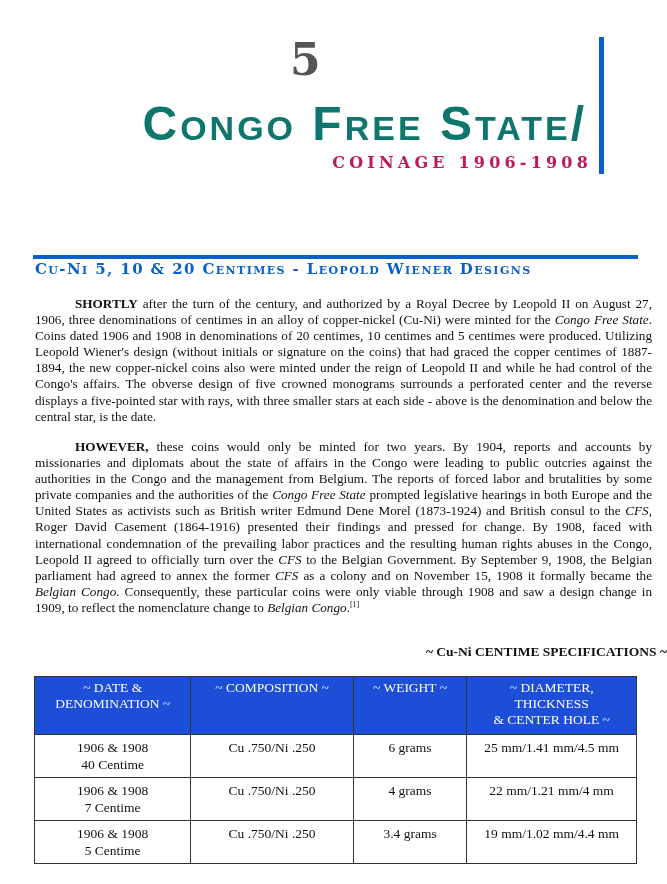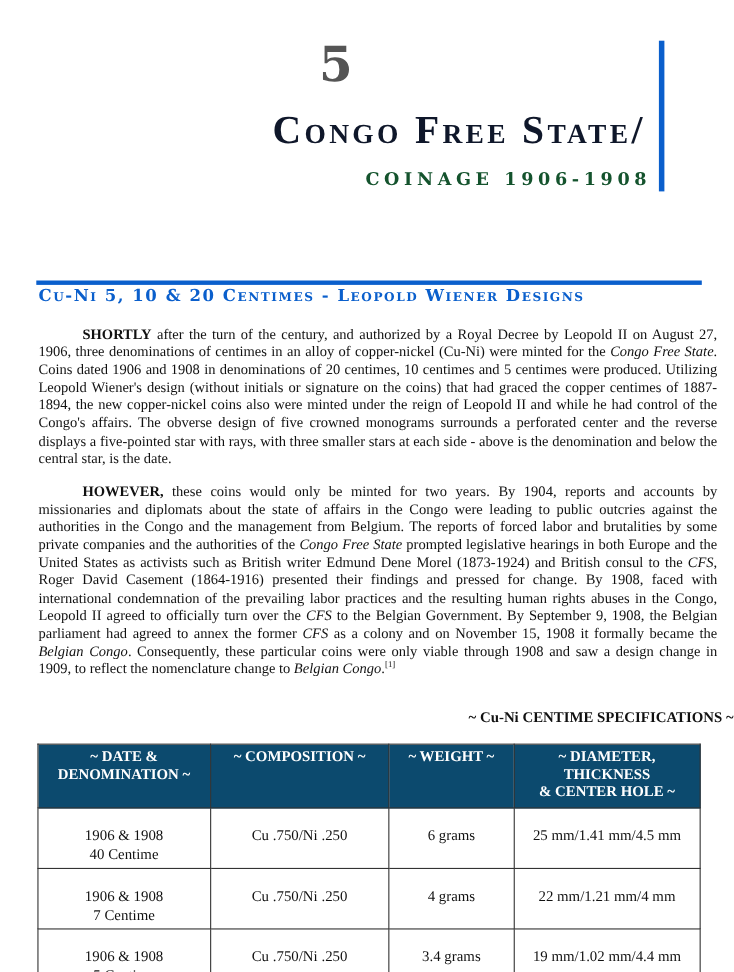--- a/index.html
+++ b/index.html
@@ -1,32 +1,32 @@
 <!DOCTYPE html>
 <html><head>
 <meta charset="utf-8">
 <style>
   html, body { margin: 0; padding: 0; background: #ffffff; }
   body { width: 667px; height: 884px; position: relative; overflow: hidden; font-family: "Liberation Serif", serif; color: #111; }
   .chapter-num { position: absolute; left: 290px; top: 38px; font-family: "DejaVu Serif", serif; font-weight: bold; font-size: 44px; color: #555555; line-height: 1; }
   .vbar { position: absolute; left: 599px; top: 37px; width: 5px; height: 137px; background: #0a5fcc; }
-  .title { position: absolute; right: 80px; top: 100px; font-family: Liberation Serif, serif; font-weight: bold; color: #0f172a; font-size: 36px; letter-spacing: 3px; line-height: 1; white-space: nowrap; font-variant: small-caps; }
-  .subtitle { position: absolute; right: 75px; top: 153px; font-family: "DejaVu Serif", serif; font-weight: bold; color: #14532d; font-size: 16px; letter-spacing: 4.2px; white-space: nowrap; }
+  .title { position: absolute; right: 80px; top: 100px; font-family: Liberation Sans, sans-serif; font-weight: bold; color: #0f766e; font-size: 48px; letter-spacing: 3px; line-height: 1; white-space: nowrap; font-variant: small-caps; }
+  .subtitle { position: absolute; right: 75px; top: 153px; font-family: "DejaVu Serif", serif; font-weight: bold; color: #be185d; font-size: 16px; letter-spacing: 4.2px; white-space: nowrap; }
   .hrule { position: absolute; left: 33px; top: 255px; width: 605px; height: 4px; background: #0a5fcc; }
   .section-head { position: absolute; left: 35px; top: 260px; font-family: "DejaVu Serif", serif; font-weight: bold; color: #0a5fcc; font-size: 15px; letter-spacing: 1.4px; font-variant: small-caps; white-space: nowrap; }
   .para { position: absolute; left: 35px; width: 617px; font-size: 13.2px; line-height: 16.1px; text-align: justify; text-indent: 26px; margin: 0; }
   .p1 { top: 296px; }
   .p2 { top: 439px; }
   .para b { font-weight: bold; margin-left: 14px; }
   .para i { font-style: italic; }
   sup { font-size: 8px; line-height: 0; }
   .table-title { position: absolute; left: 0; width: 667px; top: 644px; text-align: right; font-weight: bold; font-size: 13.5px; }
   table.specs { position: absolute; left: 34px; top: 676px; width: 603px; border-collapse: collapse; font-size: 13.5px; }
-  table.specs th { background: #0c4a6e; color: #fff; font-weight: bold; vertical-align: top; padding: 3px 4px 6px; border: 1px solid #333; line-height: 16px; }
-  table.specs td { text-align: center; vertical-align: top; padding: 16px 4px 4px; border: 1px solid #333; line-height: 17px; }
+  table.specs th { background: #1d4ed8; color: #fff; font-weight: normal; vertical-align: top; padding: 3px 4px 6px; border: 1px solid #333; line-height: 16px; }
+  table.specs td { text-align: center; vertical-align: top; padding: 4px 4px 4px; border: 1px solid #333; line-height: 17px; }
   table.specs tr.row td { height: 29px; }
   .c1 { width: 152px; } .c2 { width: 160px; } .c3 { width: 110px; } .c4 { width: 170px; }
 </style>
 </head>
 <body>
 
 <div class="chapter-num">5</div>
 <div class="vbar"></div>
 <div class="title">Congo Free State/</div>
 <div class="subtitle">COINAGE 1906-1908</div>

